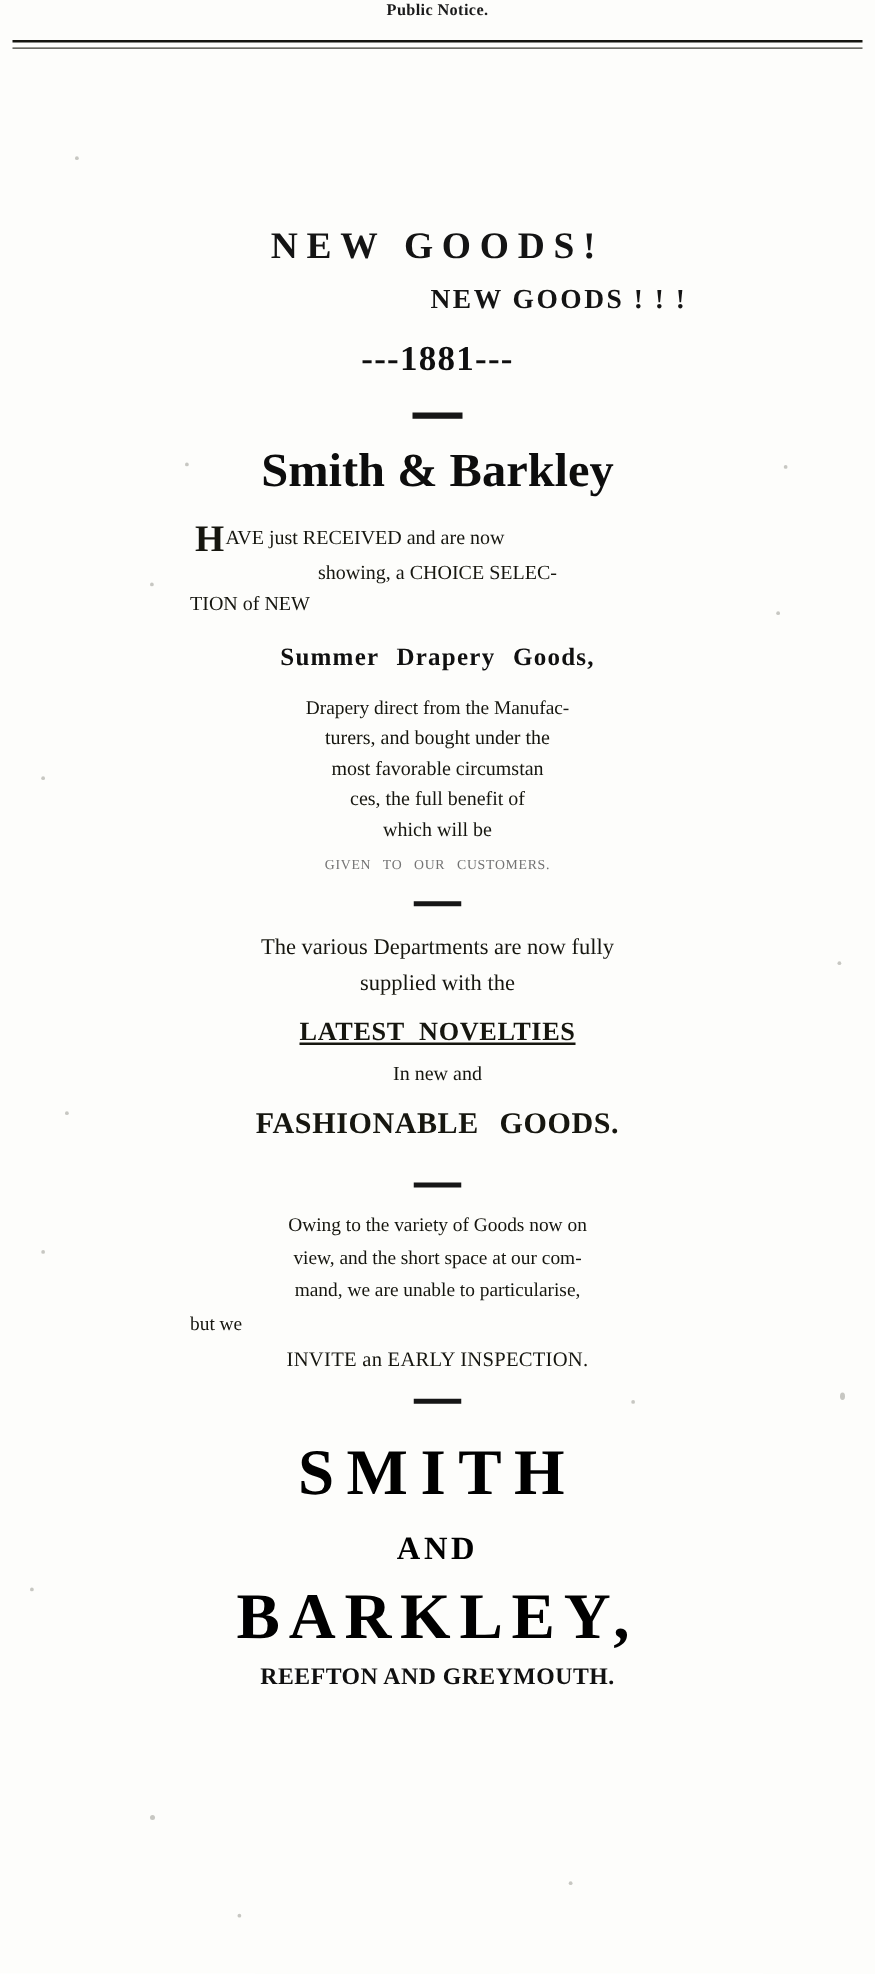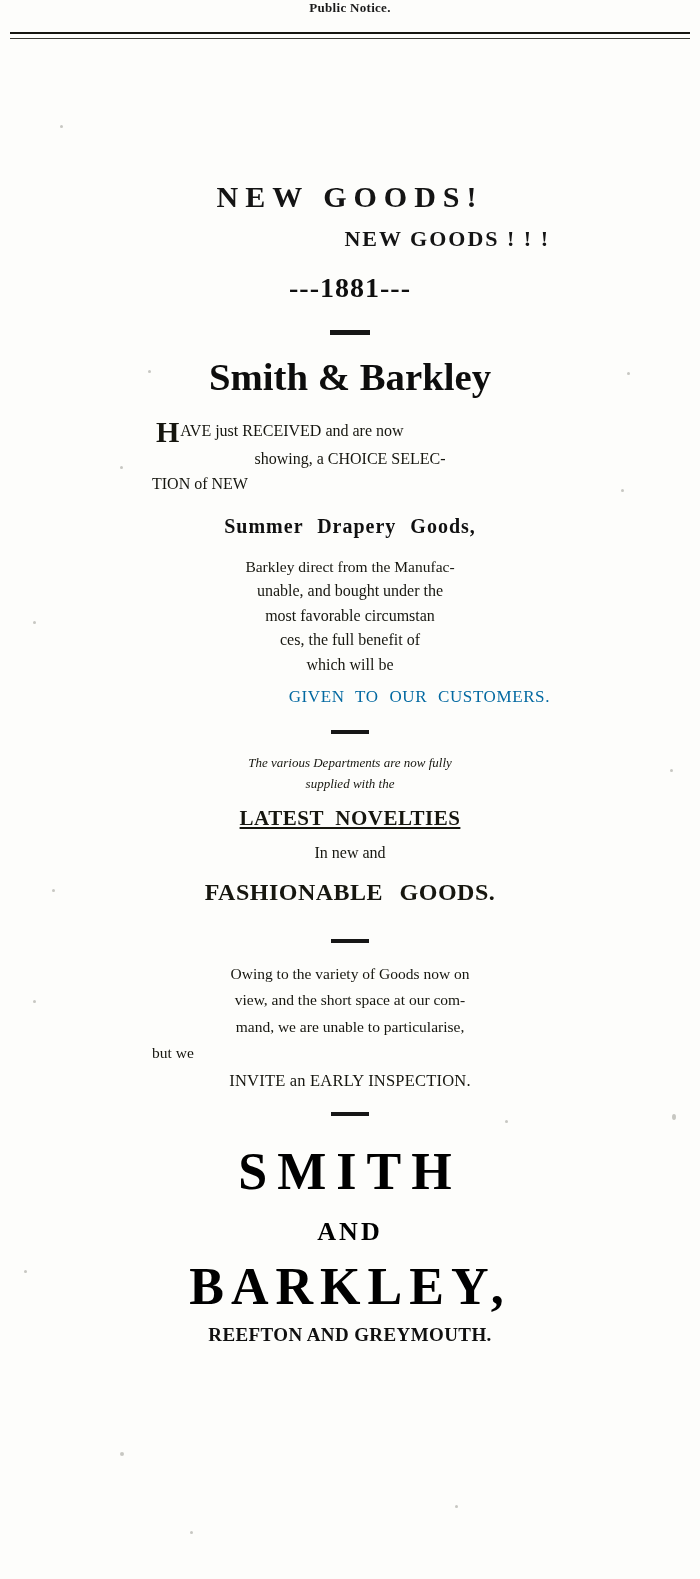--- a/index.html
+++ b/index.html
@@ -144,32 +144,30 @@
     display: block;
     margin-top: 12px;
     font-size: 15.5px;
     line-height: 1.62;
     color: #16160f;
   }
 
   .t-given {
     display: block;
     margin-top: 6px;
-    font-size: 17px;
+    font-size: 11px;
     letter-spacing: .6px;
     word-spacing: 6px;
-    color: #0369a1;
-    text-align: right;
+    color: #737373;
   }
 
   .t-various {
     display: block;
-    font-size: 13px;
+    font-size: 18px;
     line-height: 1.62;
-    font-style: italic;
   }
   .t-latest {
     display: block;
     margin-top: 8px;
     font-size: 21px;
     font-weight: 700;
     letter-spacing: .5px;
     word-spacing: 6px;
     text-decoration: underline;
   }
@@ -269,22 +267,22 @@
 
     <span class="line t-firm">Smith &amp; Barkley</span>
 
     <div class="body-block">
       <span class="ln dropcap-line"><span class="dropcap">H</span><span>AVE just RECEIVED and are now</span></span>
       <span class="ln">showing, a CHOICE SELEC-</span>
       <span class="ln ln-left">TION of NEW</span>
 
       <span class="t-summer">Summer  Drapery  Goods,</span>
 
-      <span class="small-para">Barkley direct from the Manufac-</span>
-      <span class="ln">unable, and  bought  under  the</span>
+      <span class="small-para">Drapery direct from the Manufac-</span>
+      <span class="ln">turers, and  bought  under  the</span>
       <span class="ln">most favorable circumstan</span>
       <span class="ln">ces, the  full  benefit  of</span>
       <span class="ln">which will be</span>
 
       <span class="t-given">GIVEN  TO  OUR  CUSTOMERS.</span>
     </div>
 
     <div class="dash-rule small"></div>
 
     <div class="body-block" style="margin-top:0">

